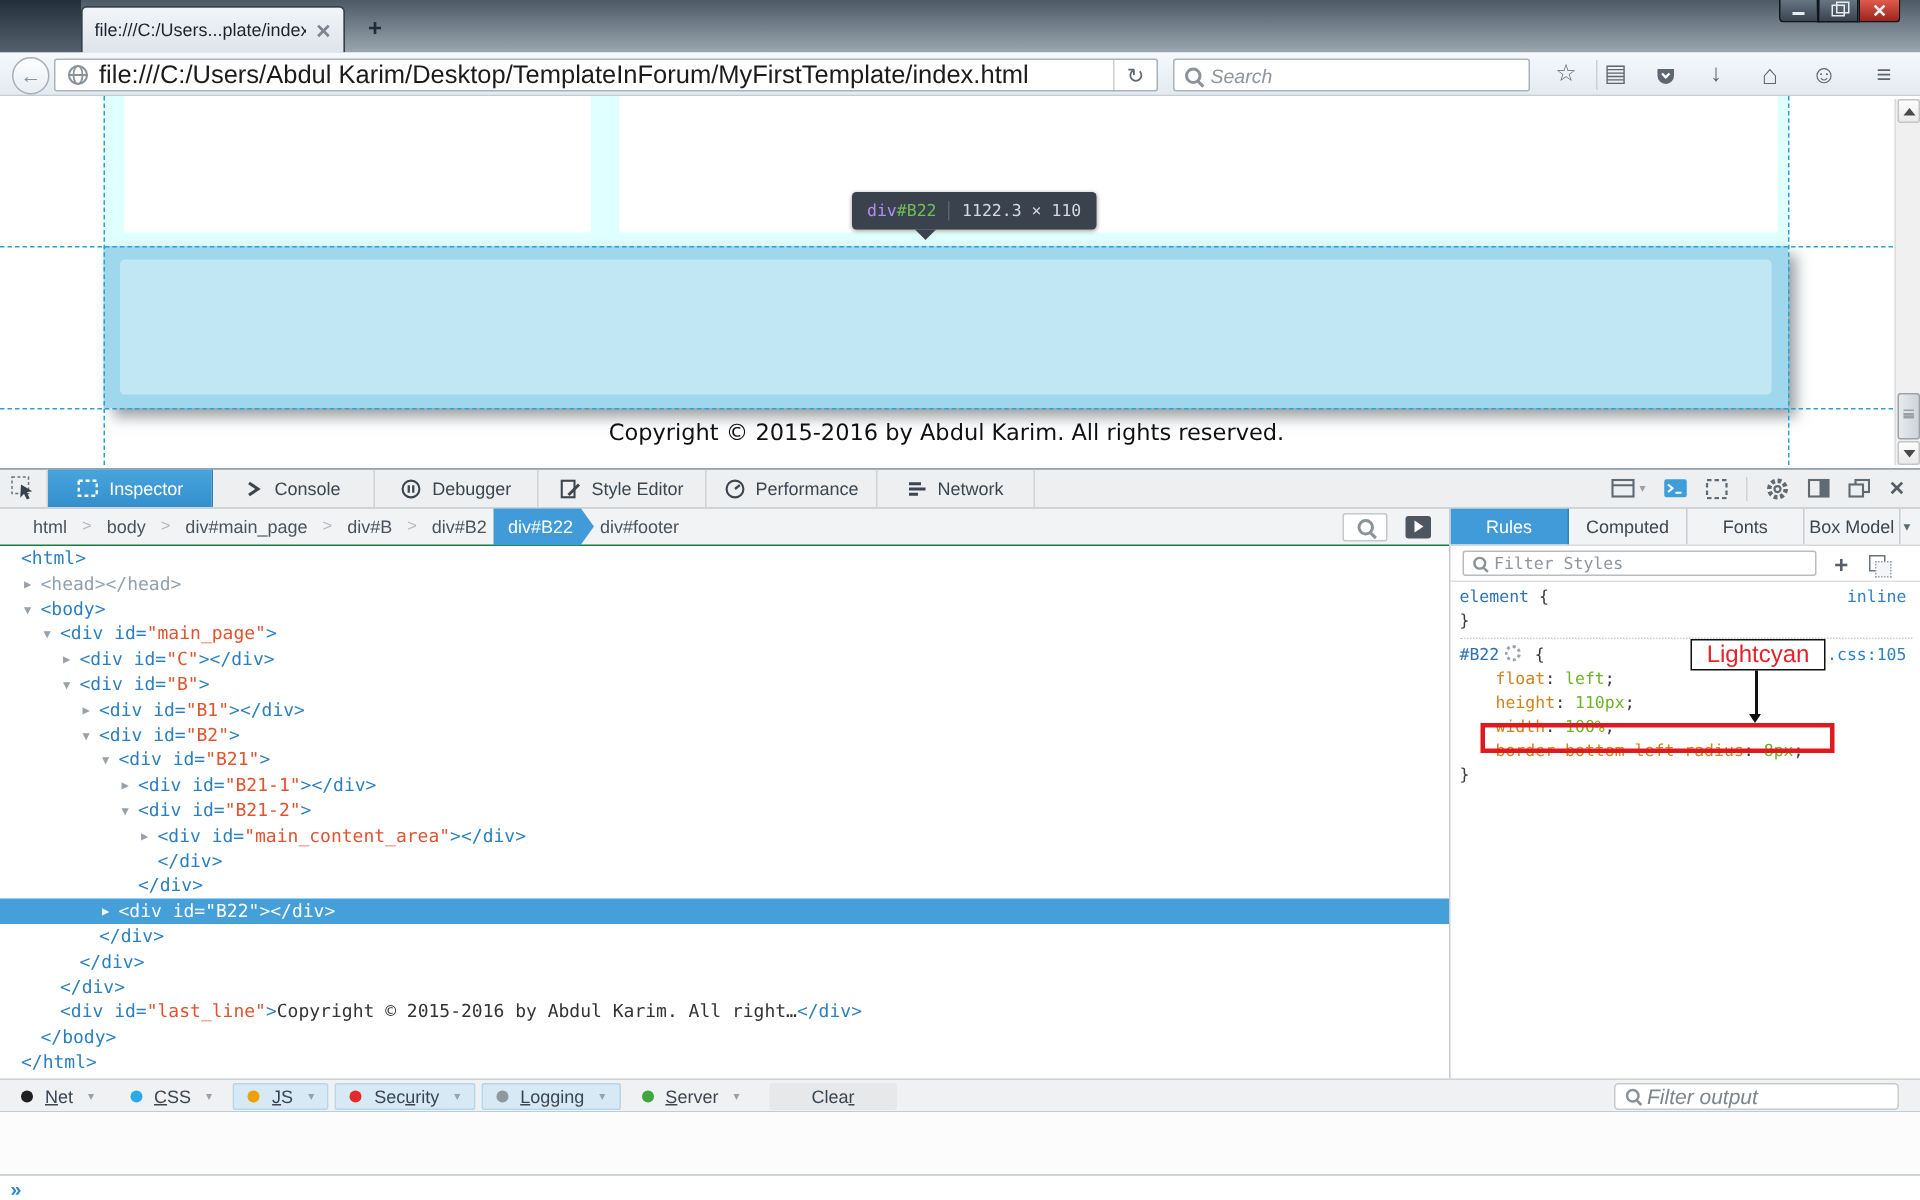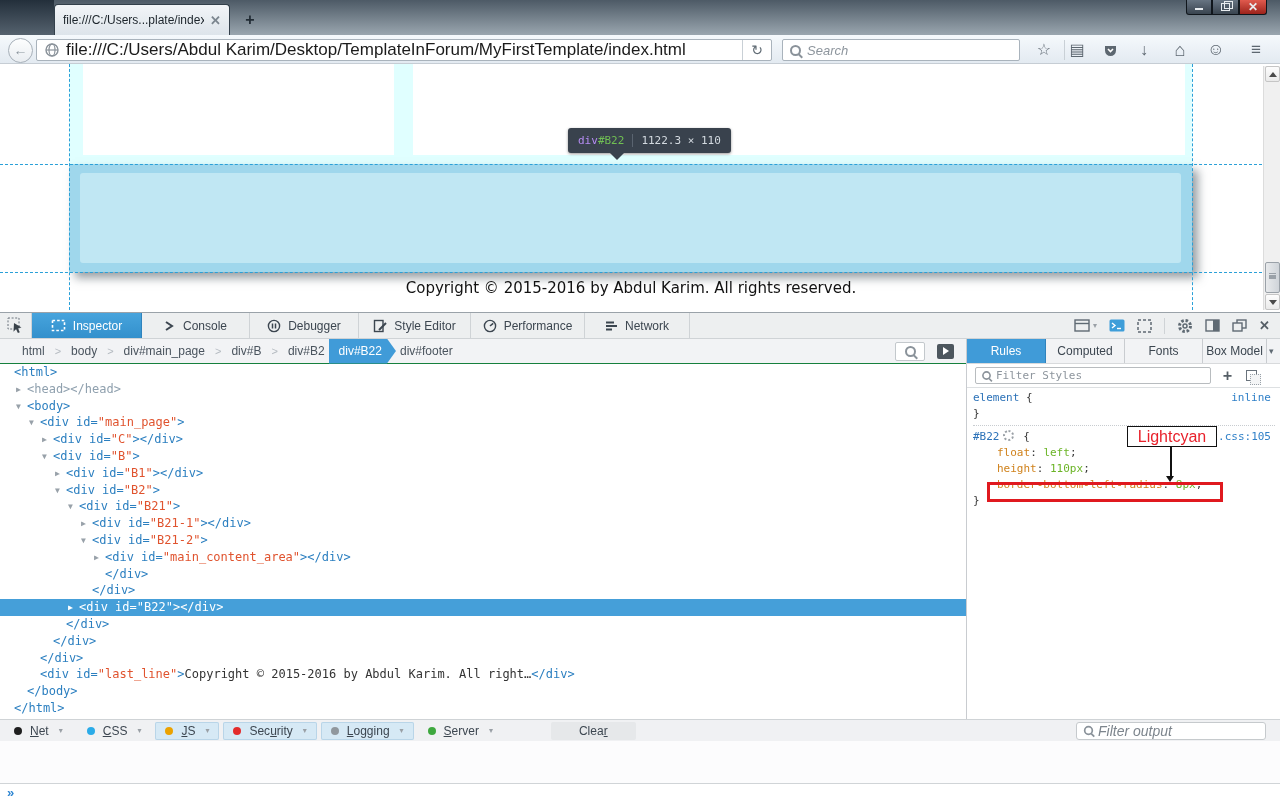--- a/index.html
+++ b/index.html
@@ -141,21 +141,21 @@
   .gear{display:inline-block;width:7px;height:7px;border:2px dotted #9aa0a6;border-radius:50%;vertical-align:-1px;margin:0 3px;}
   .swatch{display:inline-block;width:9px;height:9px;border:1px solid #9aa1a8;border-radius:50%;background:#E0FFFF;vertical-align:-1px;margin:0 3px 0 1px;}
   #red-box{position:absolute;left:20px;top:118px;width:236px;height:20px;border:3px solid #e0191f;box-sizing:border-box;}
   #lc-label{position:absolute;left:160px;top:62px;width:90px;height:21px;background:#fff;border:1px solid #111;
     box-sizing:border-box;color:#e8212b;font-family:"Liberation Sans",sans-serif;font-size:16px;text-align:center;line-height:19px;}
   #lc-arrow-line{position:absolute;left:203px;top:83px;width:1.5px;height:31px;background:#111;}
   #lc-arrow-head{position:absolute;left:199px;top:112px;width:0;height:0;border-left:4px solid transparent;border-right:4px solid transparent;border-top:6px solid #111;}
 
   
   #console-bar{position:absolute;left:0;top:406px;width:1280px;height:22px;background:#f0f1f3;border-top:1px solid #cfd3d6;
-    box-sizing:border-box;display:flex;align-items:center;font-size:12px;color:#3c4650;gap:38px;}
+    box-sizing:border-box;display:flex;align-items:center;font-size:12px;color:#3c4650;}
   .cf-btn{display:flex;align-items:center;gap:8px;height:18px;padding:0 10px;margin-left:4px;border-radius:2px;}
   .cf-btn.active{background:#d6e9f5;box-shadow:inset 0 0 0 1px #b9d5e8;}
   .dot{width:8px;height:8px;border-radius:50%;flex:0 0 auto;}
   .cf-caret{color:#9aa0a6;font-size:8px;margin-left:2px;}
   #clear-btn{margin-left:10px;height:18px;line-height:18px;padding:0 28px;background:#e6e8ea;border-radius:2px;}
   #filter-output{margin-left:auto;margin-right:14px;width:190px;height:18px;background:#fff;border:1px solid #c6cacd;border-radius:3px;
     display:flex;align-items:center;box-sizing:border-box;}
   #filter-output .mag{transform:scale(.85);margin:0 4px 0 6px;}
   #filter-output input{border:none;outline:none;flex:1;font-size:14px;font-style:italic;color:#555;background:transparent;padding:0;font-family:"Liberation Sans",sans-serif;}
   #filter-output input::placeholder{color:#7d858d;font-style:italic;}
@@ -437,20 +437,21 @@
         <div><span class="punct">}</span></div>
         <div class="rule-sep"></div>
         <div>
           <span class="sel-blue">#B22</span><span class="gear"></span>
           <span class="punct">{</span>
           <span class="rlink">default.css:105</span>
         </div>
         <div id="props">
             <div class="prop"><span class="pname">float</span><span class="punct">: </span><span class="pval">left</span><span class="punct">;</span></div>
             <div class="prop"><span class="pname">height</span><span class="punct">: </span><span class="pval">110px</span><span class="punct">;</span></div>
+            <div class="prop"><span class="pname">width</span><span class="punct">: </span><span class="pval">100%</span><span class="punct">;</span></div>
             <div class="prop"><span class="pname">border-bottom-left-radius</span><span class="punct">: </span><span class="pval">8px</span><span class="punct">;</span></div>
           </div>
         <div><span class="punct">}</span></div>
       </div>
 
       <div id="red-box"></div>
       <div id="lc-label">Lightcyan</div>
       <div id="lc-arrow-line"></div>
       <div id="lc-arrow-head"></div>
     </div>

